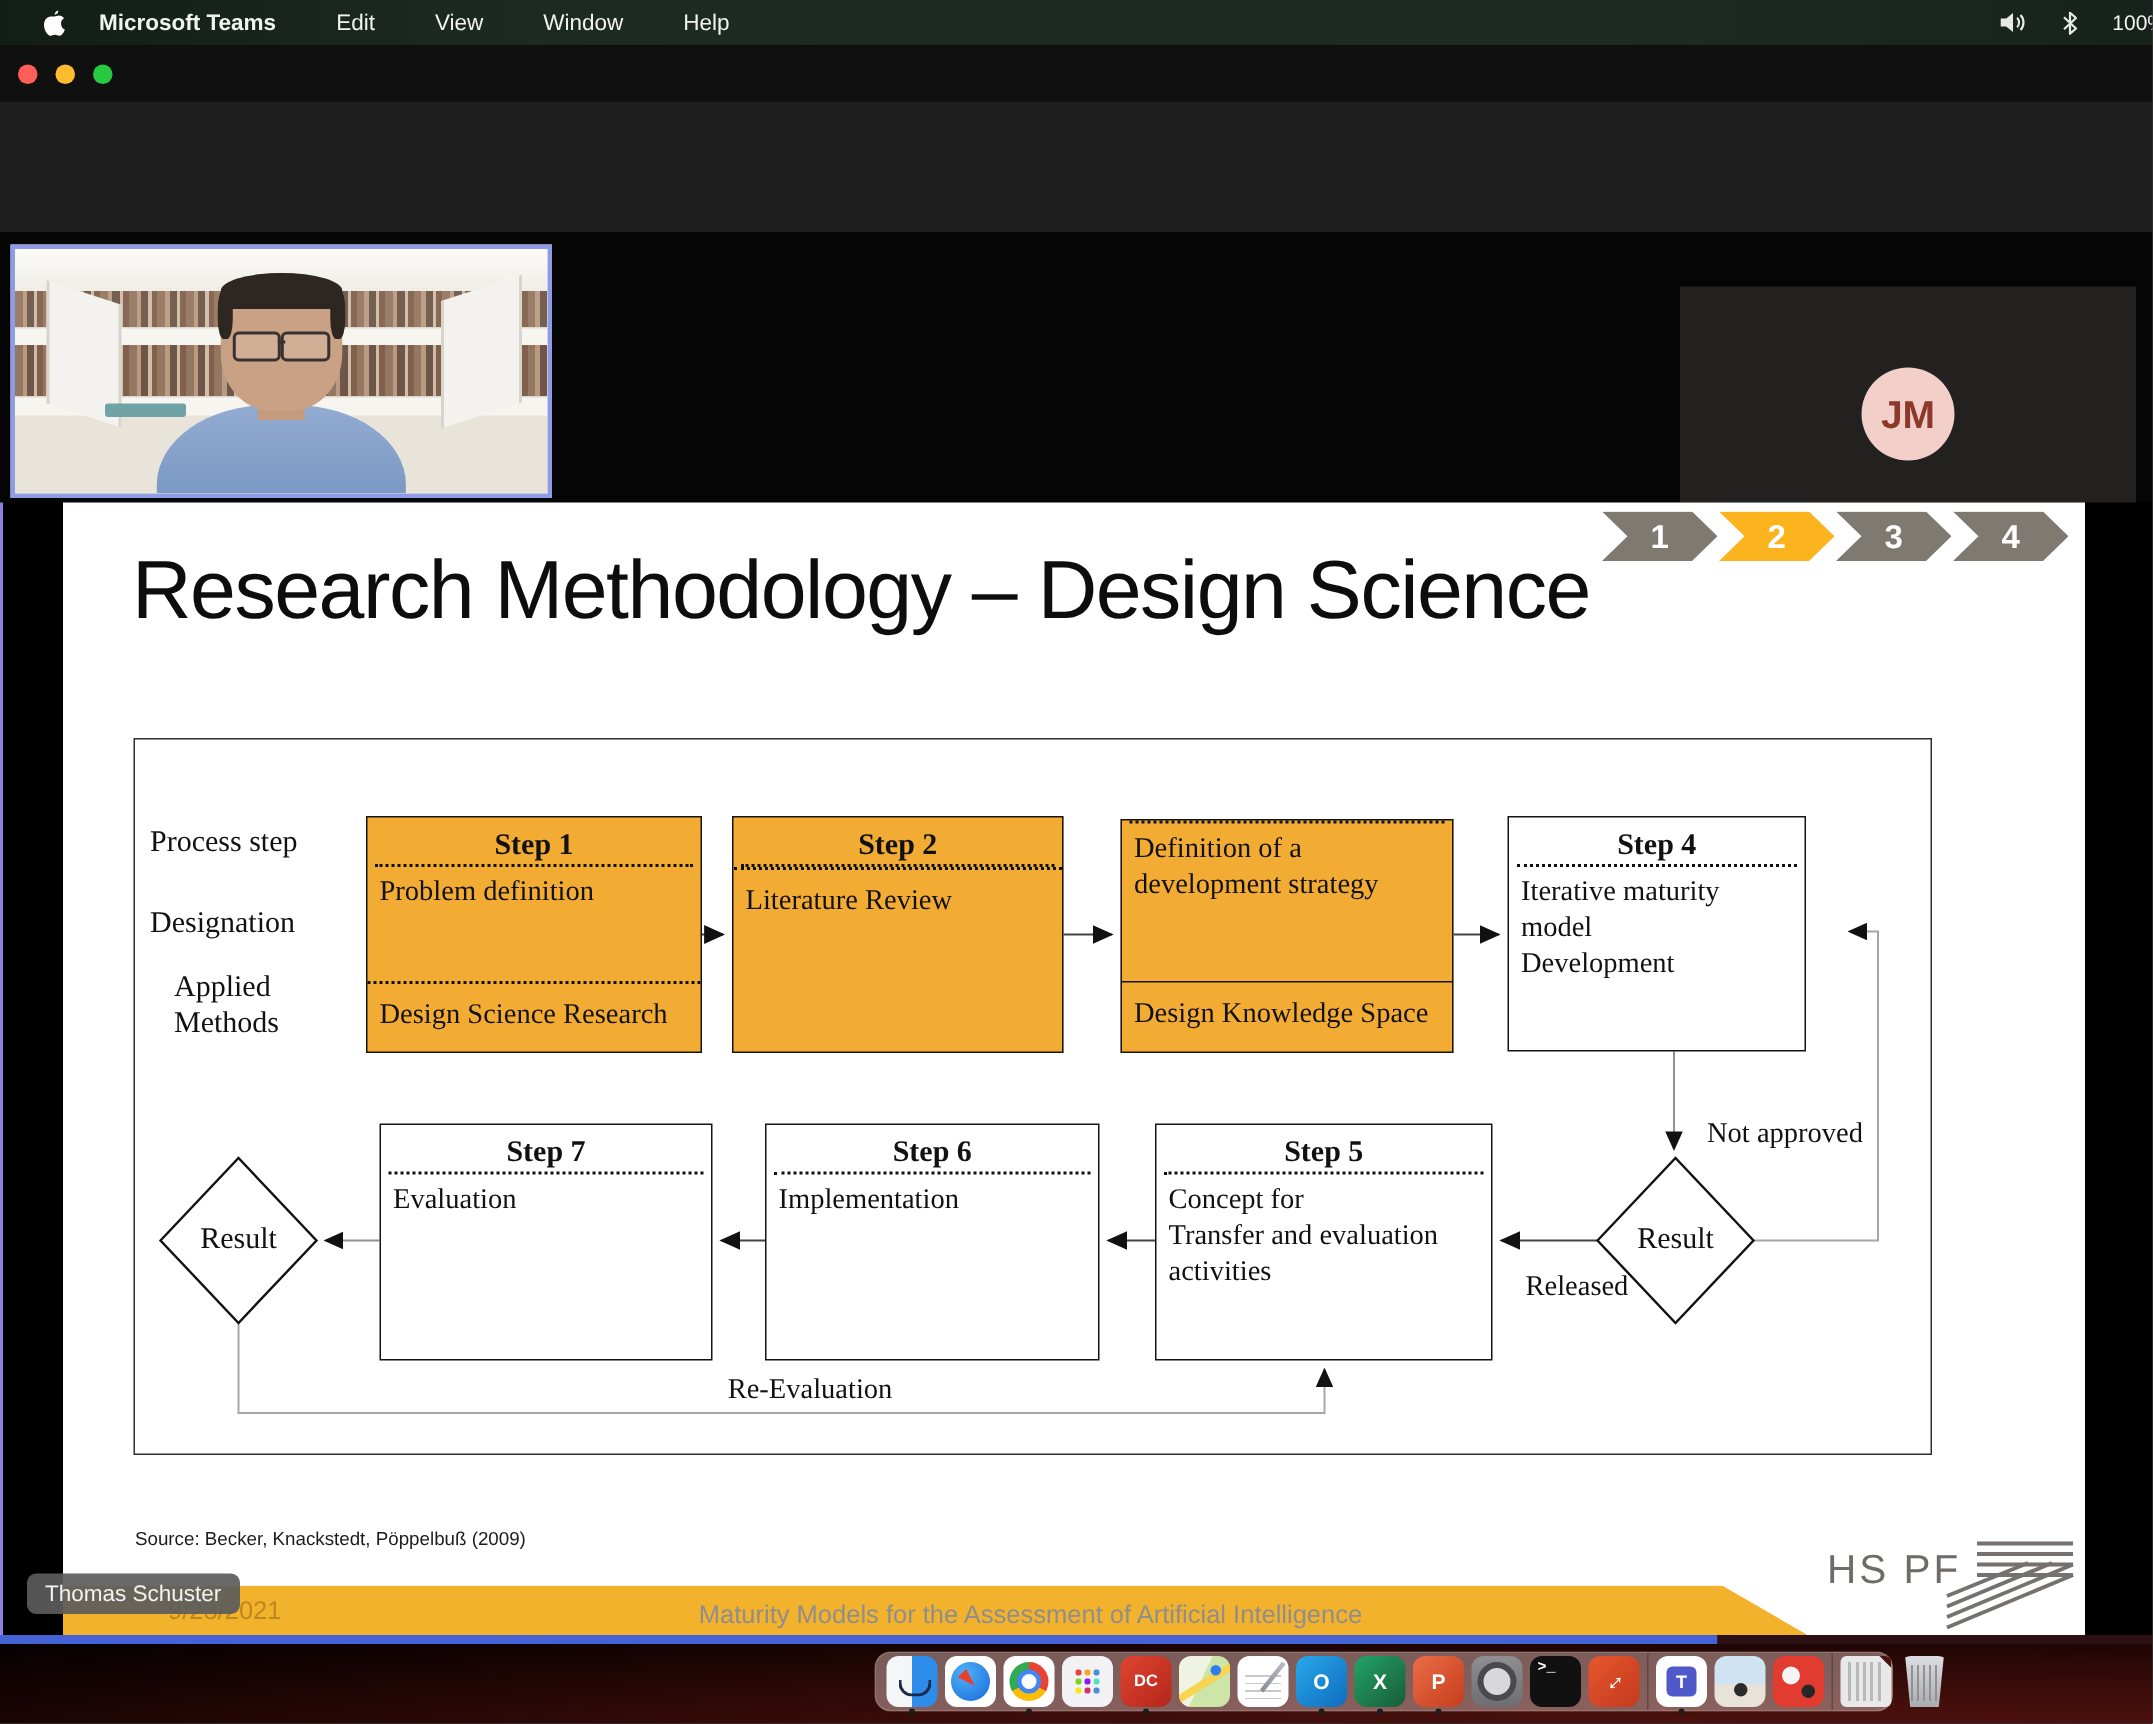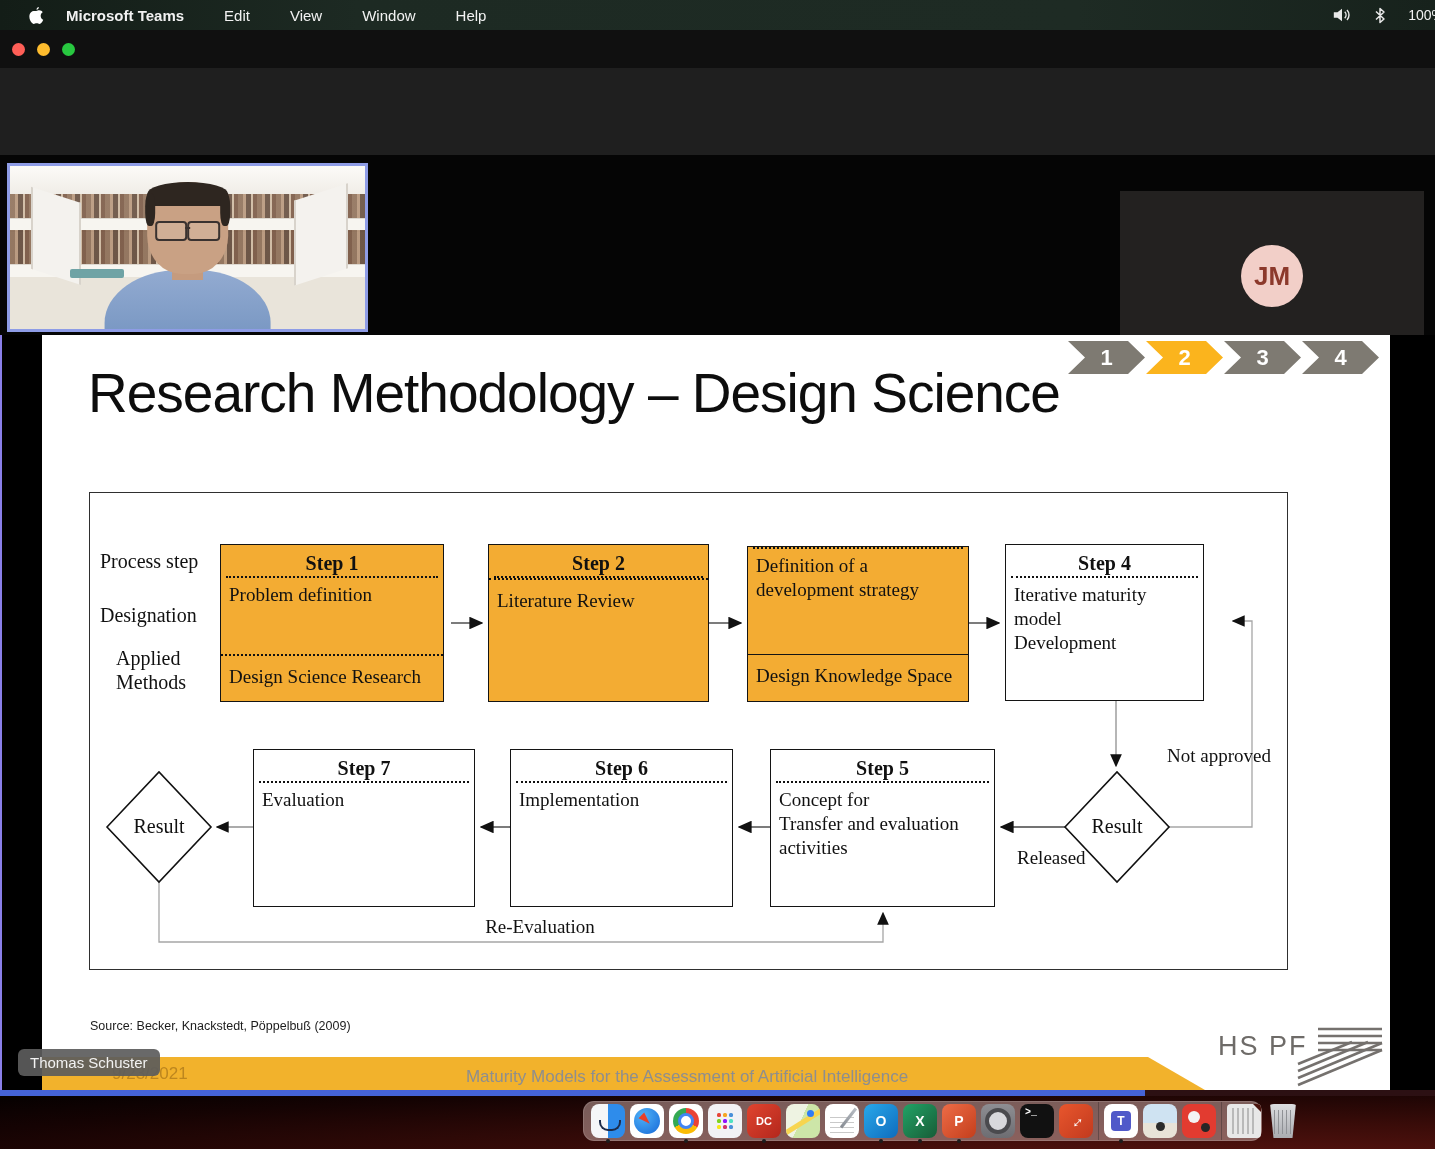--- a/index.html
+++ b/index.html
@@ -86,32 +86,32 @@
   .rowlab.l0{left:10px;top:56px;}
   .rowlab.l1{left:10px;top:110px;}
   .rowlab.l2{left:10px;top:153px;width:100px;margin-left:16px;}
   .fc-box{position:absolute;background:#fff;border:1.6px solid #141414;display:flex;flex-direction:column;box-sizing:border-box;}
   .fc-box.orange{background:#f3ac33;}
   .fc-title{text-align:center;font-weight:bold;font-size:20px;padding-top:7px;height:31px;box-sizing:border-box;}
   .fc-sep{border-top:2.5px dotted #111;margin:0 5px;}
   .fc-body{padding:5px 8px 0 8px;font-size:19px;line-height:1.25;white-space:pre-line;flex:1;}
   .fc-methods{border-top:2.5px dotted #111;padding:10px 8px;font-size:19px;height:47px;box-sizing:border-box;}
   .fc-methods.solid{border-top:1.6px solid #141414;}
-  .b-step1{left:130px;top:51px;width:224px;height:158px;}
+  .b-step1{left:154px;top:51px;width:224px;height:158px;}
   .b-step2{left:398px;top:51px;width:221px;height:158px;}
   .b-step3{left:657px;top:53px;width:222px;height:156px;}
   .b-step4{left:915px;top:51px;width:199px;height:157px;}
   .b-step7{left:163px;top:256px;width:222px;height:158px;}
   .b-step6{left:420px;top:256px;width:223px;height:158px;}
   .b-step5{left:680px;top:256px;width:225px;height:158px;}
   .diamond-label{position:absolute;width:104px;text-align:center;font-size:20px;}
   .dl-left{left:17px;top:322px;}
   .dl-right{left:975px;top:322px;}
   .edge-label{position:absolute;font-size:19px;}
-  .el-na{left:1048px;top:252px;margin-left:29px;}
+  .el-na{left:1048px;top:252px;}
   .el-rel{left:927px;top:354px;}
   .el-re{left:300px;top:423px;width:300px;text-align:center;}
 
   
   .source-note{position:absolute;left:48px;top:684px;font-size:12.5px;color:#1c1c1c;}
   .footer-bar{position:absolute;left:0;top:722px;width:1163px;height:33px;background:#f2b22c;
     clip-path:polygon(0 0,1106px 0,1163px 100%,0 100%);}
   .footer-date{position:absolute;left:70px;top:729px;font-size:17px;color:#bd861e;}
   .footer-title{position:absolute;left:245px;top:732px;width:800px;text-align:center;font-size:17px;color:#8e8e8e;}
   .hspf-text{position:absolute;left:1176px;top:696px;font-size:27px;color:#6e6b68;letter-spacing:2px;}

